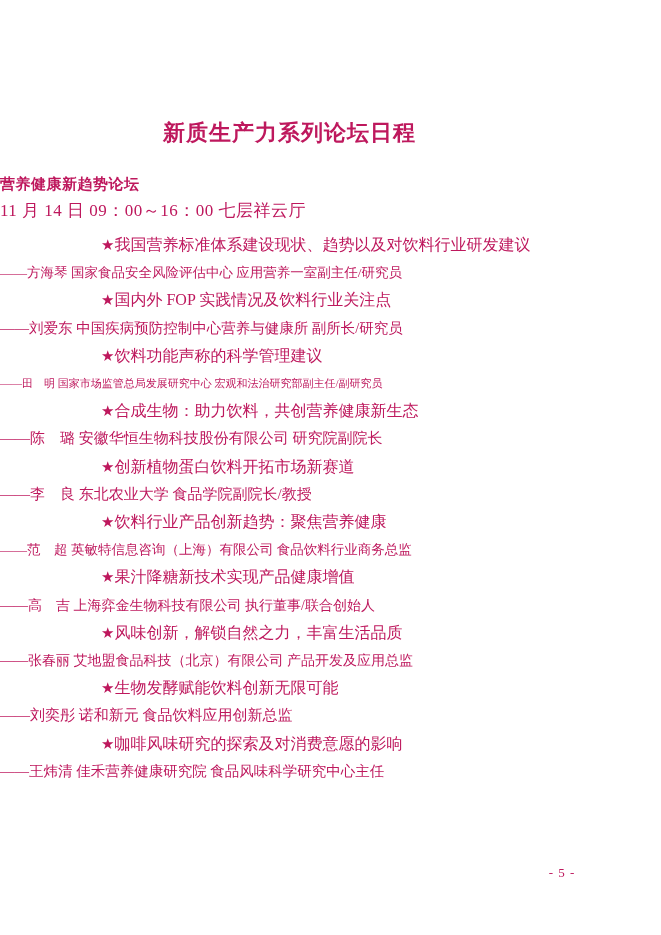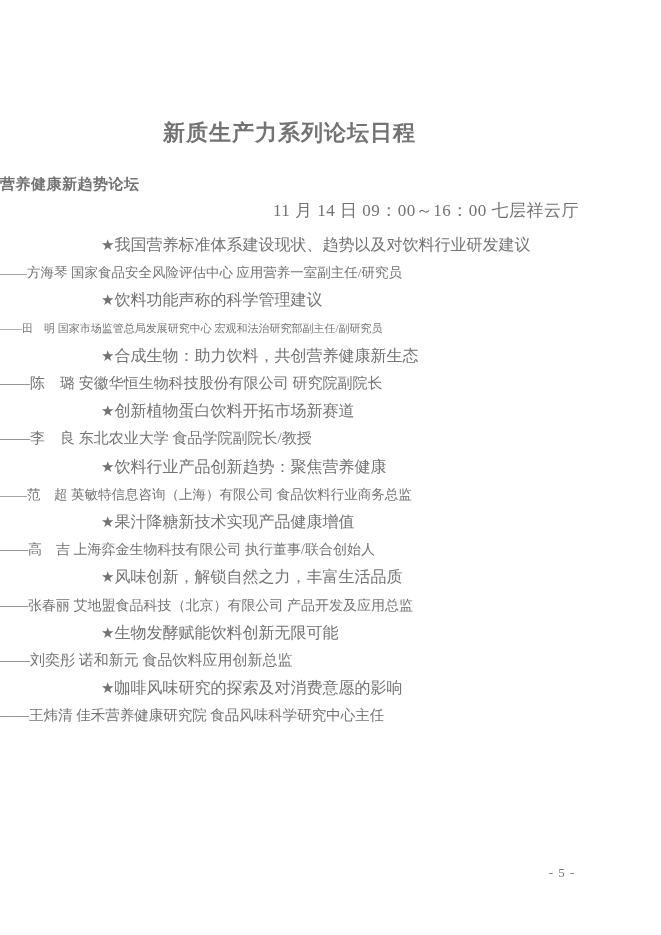--- a/index.html
+++ b/index.html
@@ -5,21 +5,21 @@
   html, body {
     margin: 0;
     padding: 0;
     background: #ffffff;
   }
   .page {
     position: relative;
     width: 579px;
     height: 935px;
     background: #ffffff;
-    color: #737373;
+    color: #be185d;
     overflow: hidden;
     font-family: "Liberation Serif", "DejaVu Serif", serif;
   }
   .doc-title {
     position: absolute;
     top: 120px;
     left: 0;
     right: 0;
     text-align: center;
     font-size: 22px;
@@ -37,21 +37,21 @@
     line-height: 18px;
     font-weight: bold;
     letter-spacing: 0.5px;
     font-family: "Liberation Sans", "DejaVu Sans", sans-serif;
   }
   .date-location {
     position: absolute;
     top: 201px;
     left: 0;
     right: 0;
-    text-align: right;
+    text-align: left;
     font-size: 17px;
     line-height: 20px;
     letter-spacing: 0.5px;
   }
   .agenda {
     position: absolute;
     top: 231px;
     left: 0;
     right: 0;
   }
@@ -95,20 +95,24 @@
 
   <div class="date-location">11 月 14 日 09：00～16：00 七层祥云厅</div>
 
   <div class="agenda">
 
     <div>
       <div class="topic-line"><span class="star">★</span><span>我国营养标准体系建设现状、趋势以及对饮料行业研发建议</span></div>
       <div class="speaker-line sz13-5"><span>——</span><span>方海琴 国家食品安全风险评估中心 应用营养一室副主任/研究员</span></div>
     </div>
 
+    <div>
+      <div class="topic-line"><span class="star">★</span><span>国内外 FOP 实践情况及饮料行业关注点</span></div>
+      <div class="speaker-line sz14-5"><span>——</span><span>刘爱东 中国疾病预防控制中心营养与健康所 副所长/研究员</span></div>
+    </div>
 
     <div>
       <div class="topic-line"><span class="star">★</span><span>饮料功能声称的科学管理建议</span></div>
       <div class="speaker-line sz12"><span>——</span><span>田　明 国家市场监管总局发展研究中心 宏观和法治研究部副主任/副研究员</span></div>
     </div>
 
     <div>
       <div class="topic-line"><span class="star">★</span><span>合成生物：助力饮料，共创营养健康新生态</span></div>
       <div class="speaker-line"><span>——</span><span>陈　璐 安徽华恒生物科技股份有限公司 研究院副院长</span></div>
     </div>

